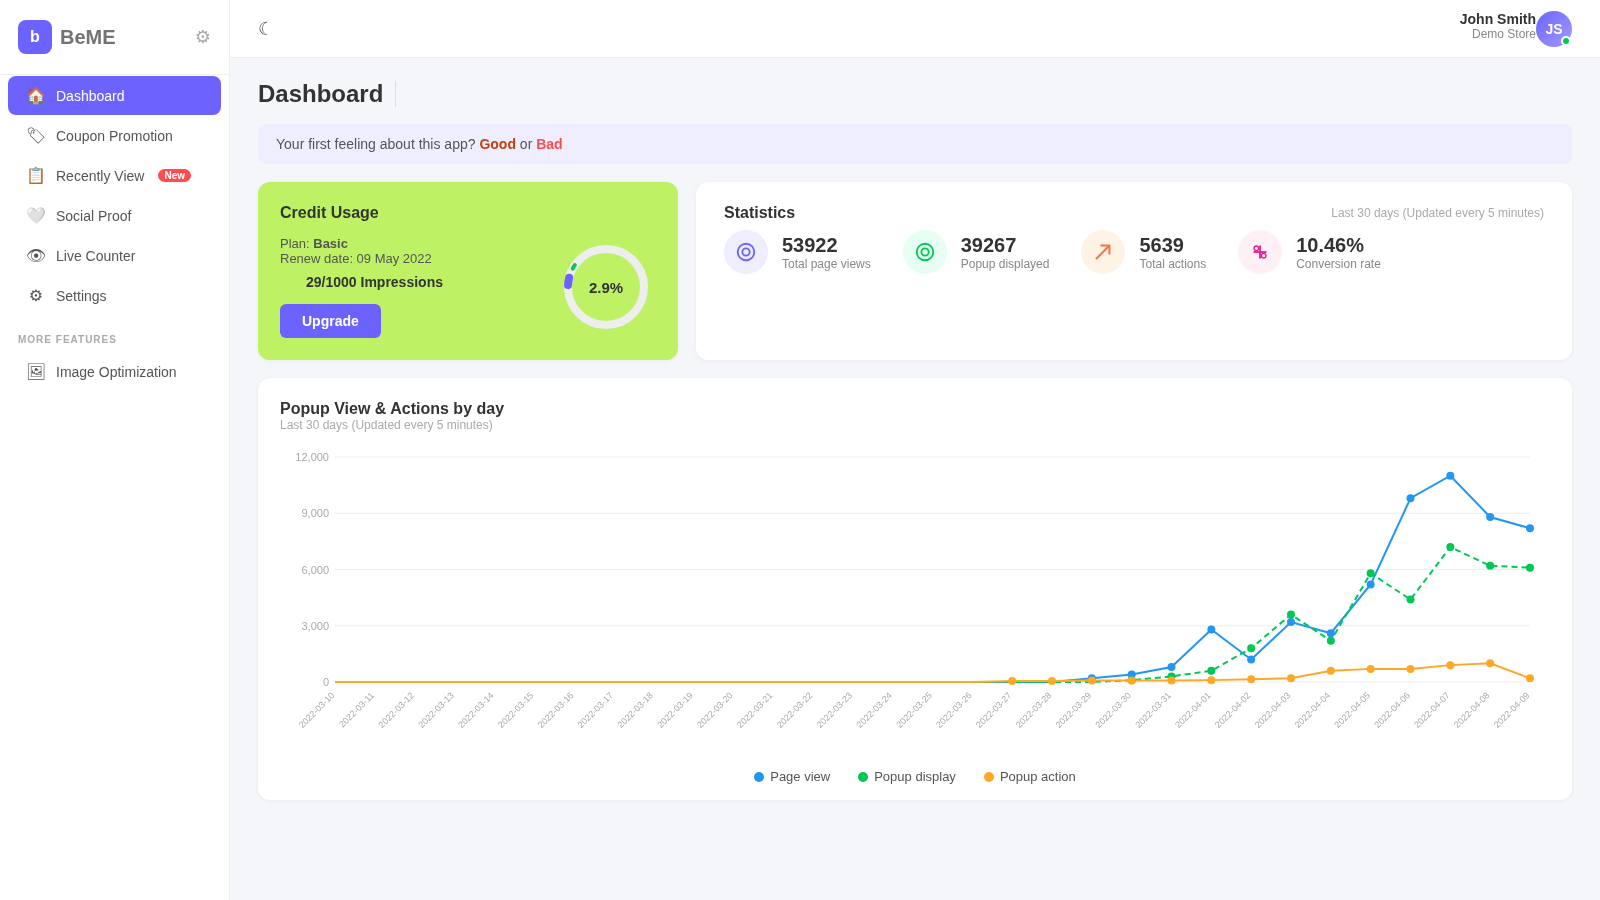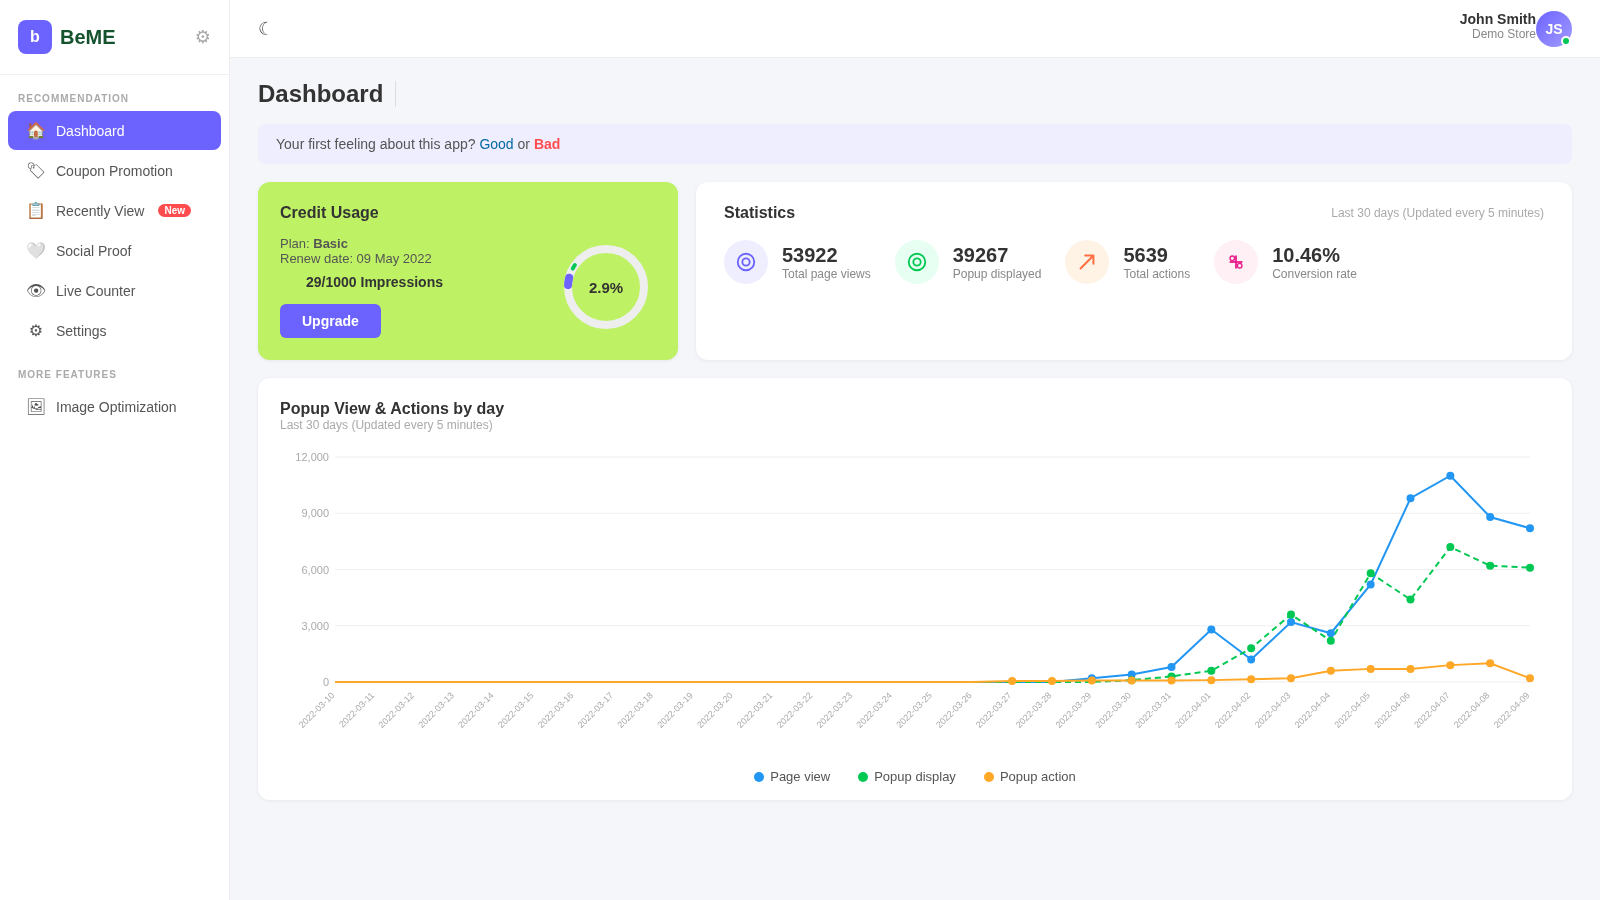--- a/index.html
+++ b/index.html
@@ -12,21 +12,21 @@
     }
     .sidebar-logo {
       display: flex; align-items: center; gap: 8px; padding: 20px 18px;
       border-bottom: 1px solid #f0f0f0;
     }
     .logo-icon {
       width: 34px; height: 34px; background: #6c63ff; border-radius: 8px;
       display: flex; align-items: center; justify-content: center;
       color: #fff; font-weight: bold; font-size: 16px;
     }
-    .logo-text { font-size: 20px; font-weight: 700; color: #14532d; }
+    .logo-text { font-size: 20px; font-weight: 700; color: #737373; }
     .sidebar-gear { margin-left: auto; color: #aaa; font-size: 18px; cursor: pointer; }
 
     .sidebar-section-label {
       font-size: 10px; font-weight: 700; color: #aaa; letter-spacing: 1px;
       padding: 18px 18px 6px;
     }
     .sidebar-item {
       display: flex; align-items: center; gap: 10px;
       padding: 10px 18px; cursor: pointer; border-radius: 8px; margin: 1px 8px;
       color: #555; font-size: 14px; font-weight: 500;
@@ -69,21 +69,21 @@
     .page-header {
       display: flex; align-items: center; gap: 12px; margin-bottom: 16px;
     }
     .page-title { font-size: 24px; font-weight: 700; color: #333; }
     .header-divider { width: 1px; height: 26px; background: #ddd; }
 
     .feedback-banner {
       background: #eeeeff; border-radius: 8px; padding: 12px 18px;
       margin-bottom: 18px; font-size: 14px; color: #555;
     }
-    .feedback-good { color: #0369a1; font-weight: 400; cursor: pointer; }
+    .feedback-good { color: #c2410c; font-weight: 700; cursor: pointer; }
     .feedback-bad { color: #ff4d4f; font-weight: 600; cursor: pointer; }
 
     .cards-row { display: flex; gap: 18px; margin-bottom: 18px; }
 
     
     .credit-card {
       background: #bef264; border-radius: 12px; padding: 22px 22px;
       width: 420px; min-width: 380px; display: flex; flex-direction: column; gap: 6px;
       box-shadow: 0 1px 4px rgba(0,0,0,0.06);
     }
@@ -106,24 +106,24 @@
       position: absolute; top: 50%; left: 50%; transform: translate(-50%, -50%);
       font-size: 15px; font-weight: 700; color: #333;
     }
 
     
     .stats-card {
       background: #fff; border-radius: 12px; padding: 22px 28px;
       flex: 1; display: flex; flex-direction: column;
       box-shadow: 0 1px 4px rgba(0,0,0,0.06);
     }
-    .stats-header { display: flex; justify-content: space-between; align-items: center; margin-bottom: 18px; }
+    .stats-header { display: flex; justify-content: space-between; align-items: center; margin-bottom: 8px; }
     .stats-title { font-size: 16px; font-weight: 700; color: #333; }
     .stats-updated { font-size: 12px; color: #aaa; }
-    .stats-items { display: flex; gap: 24px; align-items: center; }
+    .stats-items { display: flex; gap: 32px; align-items: center; }
     .stat-item { display: flex; align-items: center; gap: 14px; }
     .stat-icon-wrap {
       width: 44px; height: 44px; border-radius: 50%;
       display: flex; align-items: center; justify-content: center; font-size: 20px;
     }
     .stat-icon-blue { background: #eeeeff; color: #6c63ff; }
     .stat-icon-green { background: #e6fff2; color: #00c853; }
     .stat-icon-orange { background: #fff3e6; color: #ff7043; }
     .stat-icon-pink { background: #fff0f5; color: #e91e8c; }
     .stat-val { font-size: 20px; font-weight: 700; color: #333; }
@@ -145,21 +145,20 @@
 <body>
 
 <div id="sidebar">
   <div class="sidebar-logo">
     <div class="logo-icon">b</div>
     <span class="logo-text">BeME</span>
     <span class="sidebar-gear">⚙</span>
   </div>
 
   <div id="sidebar-sections">
-      <div class="sidebar-section-label">RECOMMENDATION</div>
       <div class="sidebar-item active">
         <span class="nav-icon">🏠</span>
         <span>Dashboard</span>
       </div>
       <div class="sidebar-item">
         <span class="nav-icon">🏷</span>
         <span>Coupon Promotion</span>
       </div>
       <div class="sidebar-item">
         <span class="nav-icon">📋</span>

